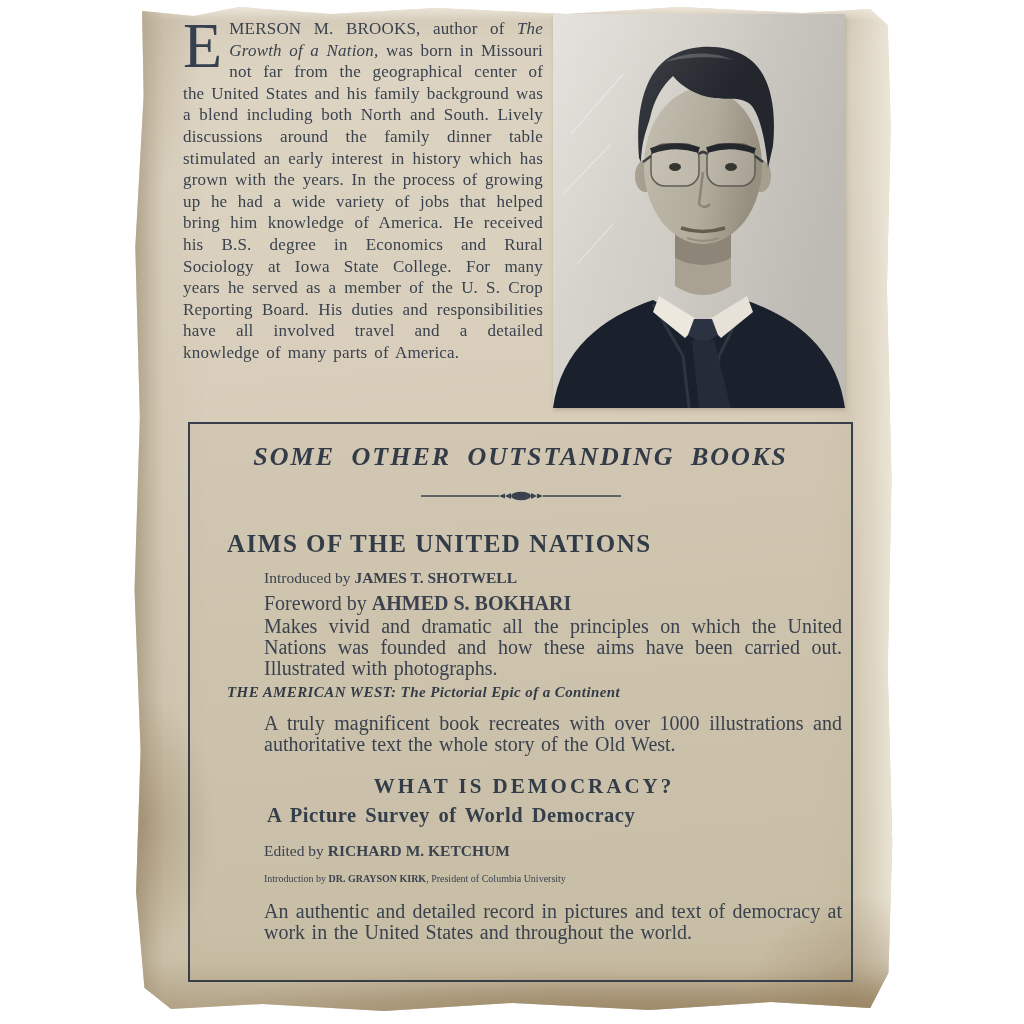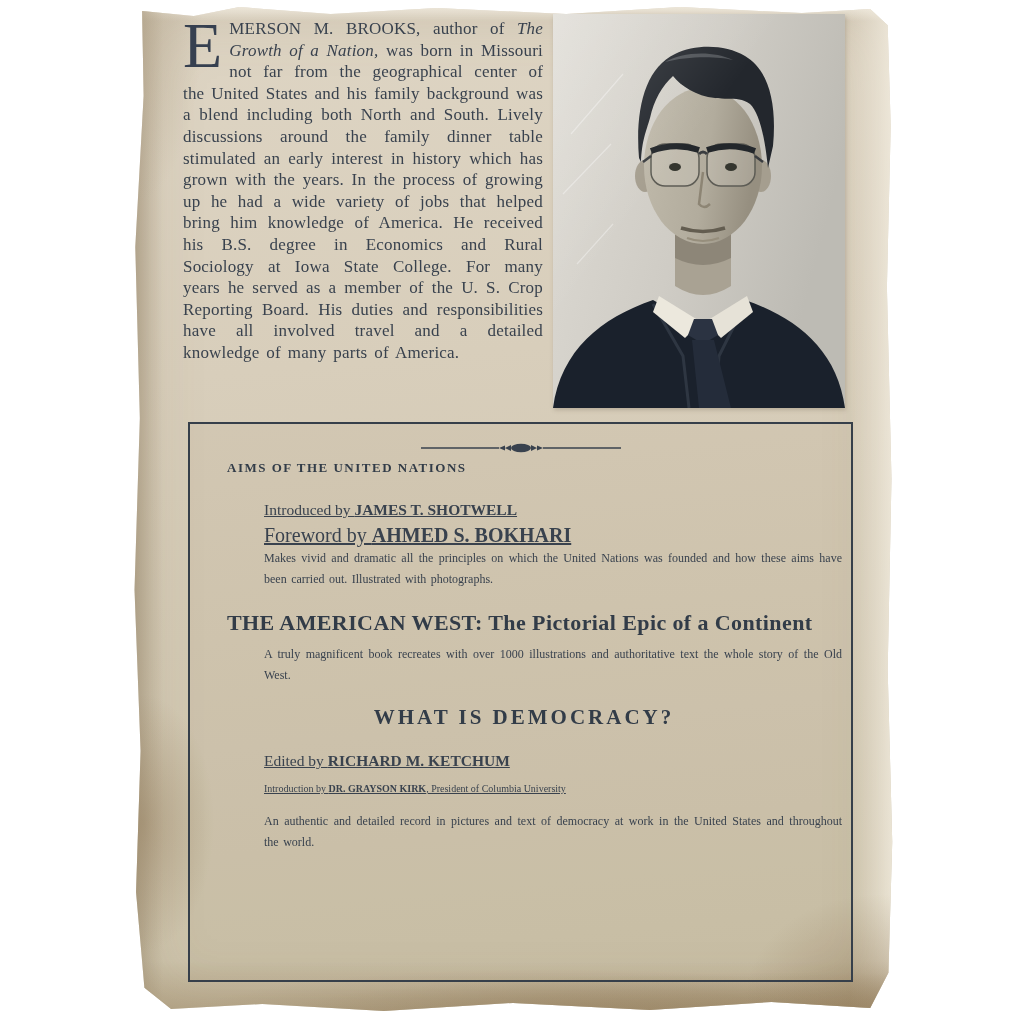--- a/index.html
+++ b/index.html
@@ -41,30 +41,30 @@
     box-shadow:1px 2px 4px rgba(90,80,60,.25);}
   .photo svg{display:block;}
   
   .panel{position:absolute;left:55px;top:417px;width:665px;height:560px;box-sizing:border-box;
     border:2px solid #363f4a;background:rgba(120,100,60,.05);}
   .panel-heading{margin:18px 0 0 0;text-align:center;font-style:italic;font-weight:bold;
     font-size:26px;line-height:30px;letter-spacing:2px;word-spacing:8px;color:#323b47;}
   .divider{display:block;margin:16px auto 0;}
   .books{padding:0 30px 0 37px;}
   .book-title{margin:0;font-weight:bold;color:#323c48;}
-  .t1{margin-top:0;font-size:13px;line-height:24px;letter-spacing:1.5px;}
-  .t2{margin-top:20px;font-size:22px;line-height:26px;letter-spacing:.4px;}
+  .t1{margin-top:28px;font-size:25px;line-height:24px;letter-spacing:1.5px;}
+  .t2{font-size:15px;line-height:26px;letter-spacing:.4px;font-style:italic;}
   .t3{margin-top:18px;font-size:21px;line-height:27px;letter-spacing:3px;text-align:center;}
   .subtitle{margin:2px 0 0 40px;font-size:20.5px;line-height:27px;font-weight:bold;
     letter-spacing:.5px;word-spacing:3px;color:#353f4b;}
-  .credit{margin:20px 0 0 37px;font-size:15.5px;line-height:20px;color:#39424e;text-decoration:underline;}
+  .credit{margin:12px 0 0 37px;font-size:15.5px;line-height:20px;color:#39424e;}
   .credit .cname{font-weight:bold;}
   .c-tight{margin-top:6px;font-size:20px;line-height:19px;}
   .c-sm{margin-top:8px;font-size:10px;line-height:19px;}
-  .desc{margin:8px 0 0 37px;width:578px;font-size:12px;line-height:21px;color:#39424e;
+  .desc{margin:8px 0 0 37px;width:578px;font-size:20px;line-height:21px;color:#39424e;
     text-align:justify;word-spacing:1.5px;}
   .d1{margin-top:3px;}
   .d3{margin-top:13px;}
 </style>
 </head>
 <body>
 
 <div class="stage">
   <div class="cover">
 
@@ -137,20 +137,21 @@
         <path d="M 150 158 L 146 190 Q 151 196 157 190" stroke="#8d8574" stroke-width="2.5" fill="none"></path>
         <path d="M 128 214 Q 150 221 172 214" stroke="#635d50" stroke-width="3.5" fill="none"></path>
         <path d="M 134 224 Q 150 230 166 224" stroke="#968e7c" stroke-width="2" fill="none"></path>
 
         <path d="M 18 120 L 70 60 M 10 180 L 58 130 M 24 250 L 60 210" stroke="rgba(255,255,255,0.35)" stroke-width="1.2"></path>
         <rect x="0" y="0" width="292" height="394" fill="url(#sheen)"></rect>
       </svg>
     </div>
 
     <div class="panel">
+      <h2 class="panel-heading">SOME OTHER OUTSTANDING BOOKS</h2>
 
       <svg class="divider" width="200" height="16" viewBox="0 0 200 16">
         <line x1="0" y1="8" x2="78" y2="8" stroke="#39424e" stroke-width="1.4"></line>
         <line x1="122" y1="8" x2="200" y2="8" stroke="#39424e" stroke-width="1.4"></line>
         <ellipse cx="100" cy="8" rx="10" ry="4.2" fill="#39424e"></ellipse>
         <path d="M 84 8 L 90 5 L 90 11 Z M 78 8 L 84 5.5 L 84 10.5 Z" fill="#39424e"></path>
         <path d="M 116 8 L 110 5 L 110 11 Z M 122 8 L 116 5.5 L 116 10.5 Z" fill="#39424e"></path>
       </svg>
 
       <div class="books">
@@ -162,20 +163,21 @@
           <p class="desc d1">Makes vivid and dramatic all the principles on which the United Nations was founded and how these aims have been carried out. Illustrated with photographs.</p>
         </section>
 
         <section>
           <h3 class="book-title t2"><span>THE AMERICAN WEST:</span><span> The Pictorial Epic of a Continent</span></h3>
           <p class="desc">A truly magnificent book recreates with over 1000 illustrations and authoritative text the whole story of the Old West.</p>
         </section>
 
         <section>
           <h3 class="book-title t3">WHAT IS DEMOCRACY?</h3>
+          <p class="subtitle">A Picture Survey of World Democracy</p>
           <p class="credit"><span>Edited by </span><span class="cname">RICHARD M. KETCHUM</span></p>
           <p class="credit c-sm"><span>Introduction by </span><span class="cname">DR. GRAYSON KIRK</span><span>, President of Columbia University</span></p>
           <p class="desc d3">An authentic and detailed record in pictures and text of democracy at work in the United States and throughout the world.</p>
         </section>
 
       </div>
     </div>
   </div>
 </div>
 

